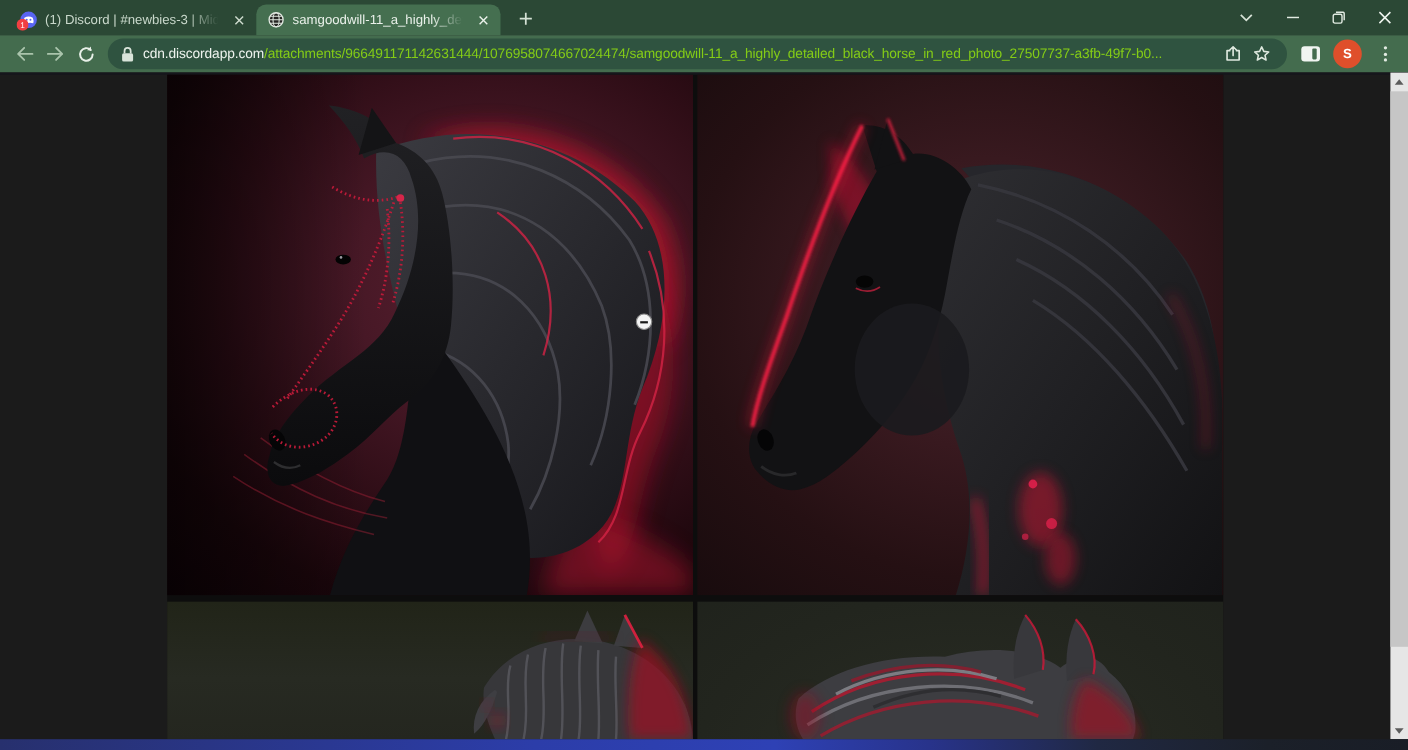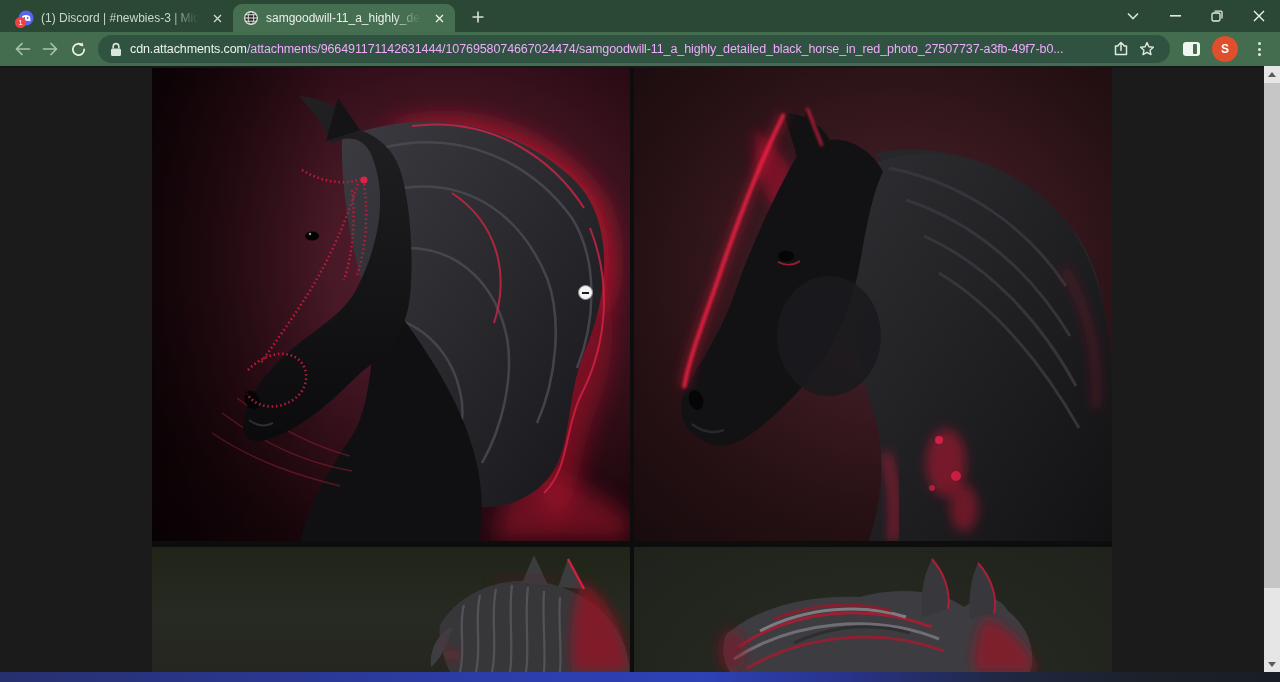--- a/index.html
+++ b/index.html
@@ -27,21 +27,21 @@
   
   .toolbar{position:absolute;top:32px;left:0;right:0;height:34px;background:#446c4e;
            display:flex;align-items:center;padding:0 8px;box-sizing:border-box;}
   .navbtn{width:28px;height:28px;display:flex;align-items:center;justify-content:center;flex:none;}
   .omnibox{flex:1;height:28px;margin:0 8px 0 6px;background:#2f5340;border-radius:14px;
            display:flex;align-items:center;padding:0 10px 0 12px;box-sizing:border-box;
            overflow:hidden;min-width:0;}
   .url{flex:1;min-width:0;white-space:nowrap;overflow:hidden;font-size:12.5px;margin-left:8px;
        letter-spacing:-.1px;}
   .url .host{color:#eef3ee;}
-  .url .path{color:#f0abfc;}
+  .url .path{color:#84cc16;}
   .boxbtn{width:26px;height:26px;display:flex;align-items:center;justify-content:center;flex:none;}
   .sidepanel{width:17px;height:14px;background:#f1f5f1;border-radius:3px;position:relative;}
   .sidepanel:after{content:"";position:absolute;right:3px;top:2px;bottom:2px;width:4px;
       background:#446c4e;border-radius:1px;}
   .avatar{width:26px;height:26px;border-radius:50%;background:#df4f2b;color:#fff;
       display:flex;align-items:center;justify-content:center;font-size:12px;font-weight:bold;
       margin:0 8px;}
   .menudots{display:flex;flex-direction:column;gap:2.5px;}
   .menudots span{width:3px;height:3px;border-radius:50%;background:#e2ebe2;display:block;}
 
@@ -172,21 +172,21 @@
         <path d="M14.2,8.5 A5.7,5.7 0 1 1 12.5,4.4" stroke="#e8f0e8" stroke-width="1.8" fill="none" stroke-linecap="round"></path>
         <path d="M12.6,1.2 L12.9,5 L9.2,4.6 Z" fill="#e8f0e8"></path>
       </svg>
     </div>
 
     <div class="omnibox">
       <svg width="12" height="15" viewBox="0 0 12 15" style="flex:none;">
         <rect x="1" y="6.5" width="10" height="7.5" rx="1.5" fill="#d9e4da"></rect>
         <path d="M3.2,6.5 L3.2,4.4 A2.8,2.8 0 0 1 8.8,4.4 L8.8,6.5" stroke="#d9e4da" stroke-width="1.6" fill="none"></path>
       </svg>
-      <div class="url"><span class="host">cdn.attachments.com</span><span class="path">/attachments/966491171142631444/1076958074667024474/samgoodwill-11_a_highly_detailed_black_horse_in_red_photo_27507737-a3fb-49f7-b0...</span></div>
+      <div class="url"><span class="host">cdn.discordapp.com</span><span class="path">/attachments/966491171142631444/1076958074667024474/samgoodwill-11_a_highly_detailed_black_horse_in_red_photo_27507737-a3fb-49f7-b0...</span></div>
       <div class="boxbtn">
         <svg width="16" height="16" viewBox="0 0 16 16">
           <path d="M5.5,5 L2.5,5 L2.5,13.5 L13.5,13.5 L13.5,5 L10.5,5" stroke="#dfe9df" stroke-width="1.5" fill="none" stroke-linejoin="round"></path>
           <path d="M8,9.5 L8,1.8 M5.2,4.2 L8,1.5 L10.8,4.2" stroke="#dfe9df" stroke-width="1.5" fill="none" stroke-linecap="round" stroke-linejoin="round"></path>
         </svg>
       </div>
       <div class="boxbtn">
         <svg width="16" height="16" viewBox="0 0 16 16">
           <path d="M8,1.6 L9.9,5.7 L14.4,6.2 L11,9.2 L12,13.6 L8,11.3 L4,13.6 L5,9.2 L1.6,6.2 L6.1,5.7 Z" stroke="#dfe9df" stroke-width="1.4" fill="none" stroke-linejoin="round"></path>
         </svg>

